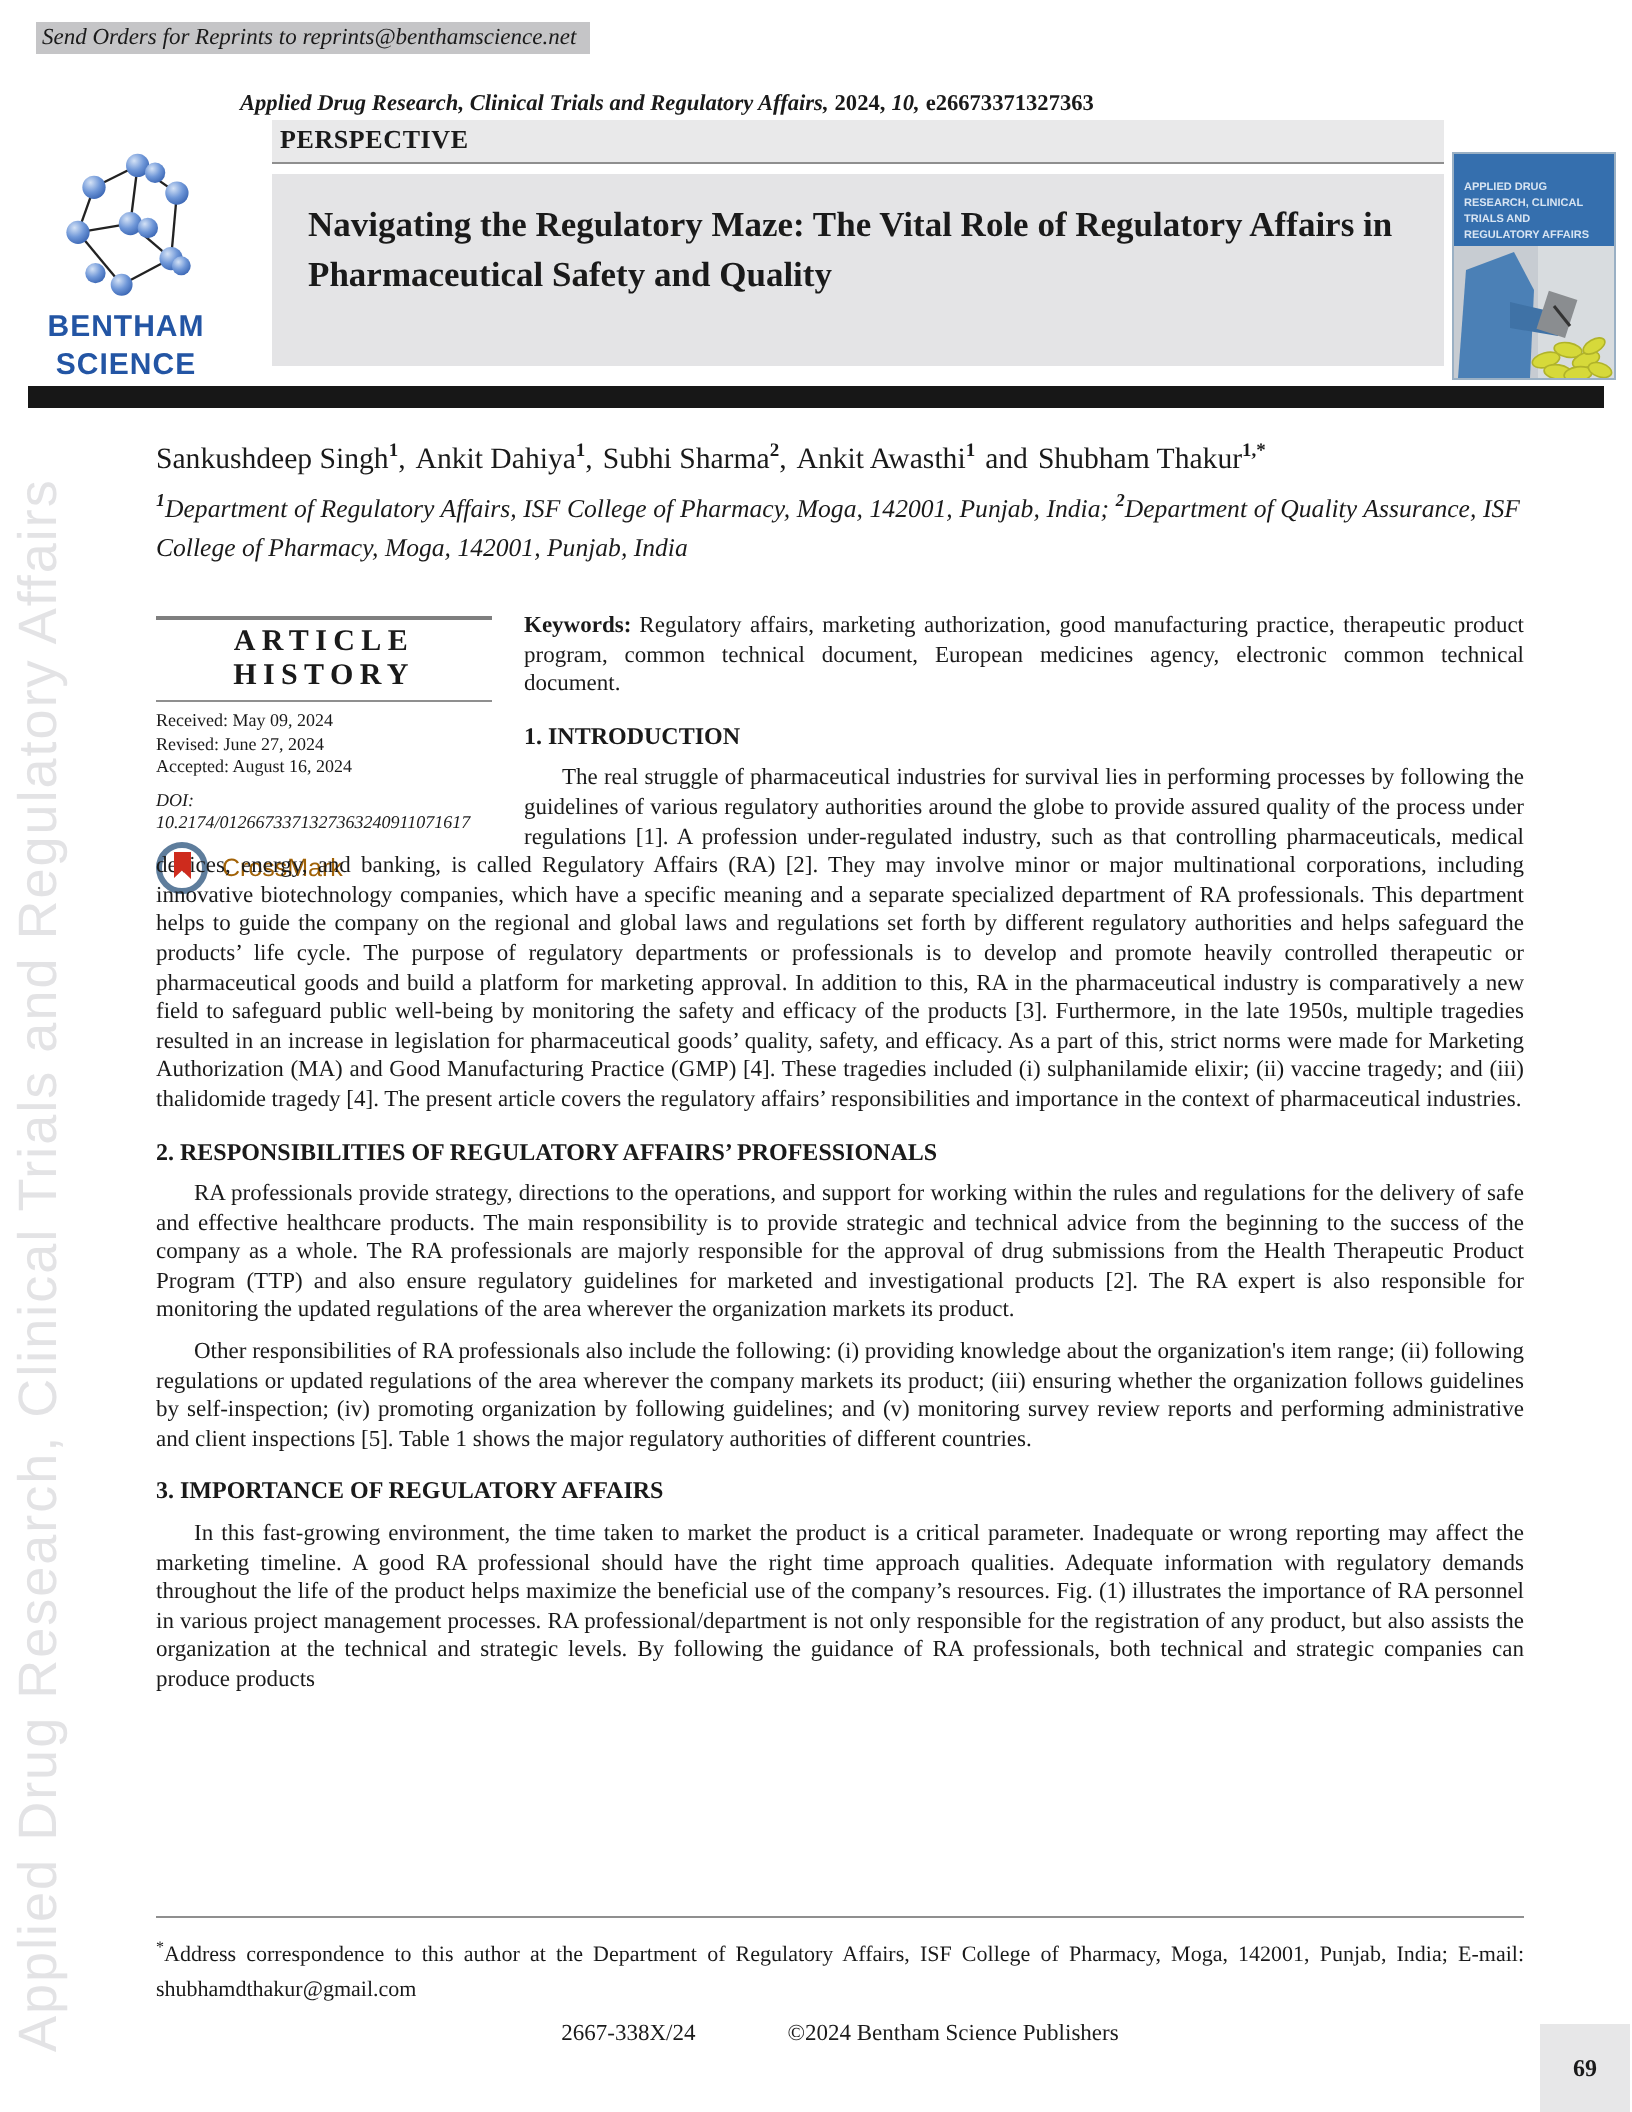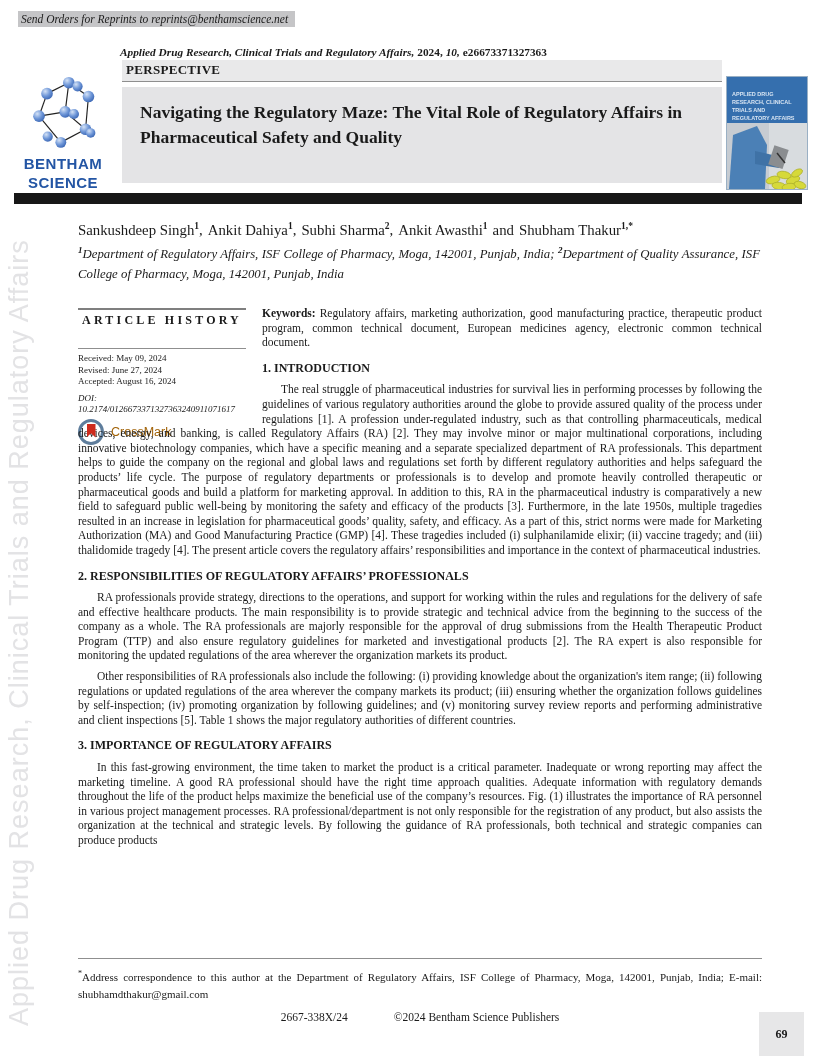--- a/index.html
+++ b/index.html
@@ -20,21 +20,21 @@
       font-size:11.3px;font-weight:bold;}
   .citation .bi{font-style:italic;}
   .citation span{margin-right:3px;}
 
   
   .header-row{position:absolute;left:10px;top:60px;width:798px;display:flex;align-items:flex-start;}
   .logo{width:106px;text-align:center;margin-top:14px;}
   .logo svg{display:block;margin:0 auto;}
   .logo-t1,.logo-t2{font-family:"Liberation Sans", sans-serif;font-weight:bold;
       color:#2355a4;font-size:15px;line-height:19px;letter-spacing:.5px;}
-  .head-center{flex:1;margin:0 4px 0 6px;}
+  .head-center{flex:1;margin:0 4px 0 20px;}
   .ptype{background:#e9e9ea;border-bottom:1px solid #8f8f8f;font-size:13px;
       font-weight:bold;padding:2px 4px 3px;letter-spacing:.3px;}
   .title-block{background:#e4e4e6;margin-top:5px;height:96px;padding:13px 18px 0;box-sizing:border-box;}
   .title-block h1{margin:0;font-size:17.5px;line-height:1.4;font-weight:bold;max-width:575px;}
   .cover{width:80px;margin-top:16px;border:1px solid #9ab0c4;}
   .cover-top{background:#356fae;height:46px;box-sizing:border-box;padding:14px 5px 2px;
       color:#d7e4f2;font-family:"Liberation Sans", sans-serif;font-size:5.5px;line-height:1.45;font-weight:bold;}
   .cover svg{display:block;}
 
   .black-bar{position:absolute;left:14px;top:193px;width:788px;height:11px;background:#171717;}
@@ -52,40 +52,40 @@
   .main{position:absolute;left:78px;top:306px;width:684px;font-size:11.5px;
       line-height:14.6px;text-align:justify;}
   .main p{margin:0 0 6px;}
   .main h2{font-size:12px;margin:11px 0 7px;text-align:left;}
   .ind{text-indent:19px;}
   .kw-label{margin-right:4px;}
 
   
   .hist{float:left;width:168px;height:100px;margin:2px 16px 4px 0;
       border-top:2px solid #7f7f7f;text-align:left;line-height:normal;}
-  .hist-h{font-size:12px;font-weight:bold;letter-spacing:3.2px;text-align:center;
-      padding:3px 0 20px;border-bottom:1px solid #8f8f8f;}
+  .hist-h{font-size:15px;font-weight:bold;letter-spacing:3.2px;text-align:center;
+      padding:3px 0 3px;border-bottom:1px solid #8f8f8f;}
   .hist-dates{margin-top:4px;font-size:9px;line-height:11.5px;}
   .doi{margin-top:5px;font-size:9px;line-height:11px;font-style:italic;}
   .crossmark{margin-top:4px;display:flex;align-items:center;}
   .cm-circle{width:20px;height:20px;border-radius:50%;border:3px solid #5e7d9c;
       background:#fff;display:inline-flex;align-items:flex-start;justify-content:center;}
   .cm-ribbon{width:9px;height:14px;margin-top:2px;background:#ce2b1d;
       clip-path:polygon(0 0,100% 0,100% 100%,50% 70%,0 100%);}
   .cm-label{margin-left:7px;font-family:"Liberation Sans", sans-serif;font-size:12.5px;color:#a16207;}
 
   
   .footnote{position:absolute;left:78px;top:958px;width:684px;border-top:1px solid #8f8f8f;
       padding-top:6px;font-size:11px;line-height:17px;text-align:justify;}
   .footnote sup{font-size:8px;}
 
   
   .footer{position:absolute;left:78px;top:1011px;width:684px;display:flex;
       justify-content:center;gap:46px;font-size:11.5px;font-weight:normal;}
-  .pagenum{position:absolute;right:12px;bottom:0;width:45px;height:44px;background:#e7e7e8;
+  .pagenum{position:absolute;right:1px;bottom:0;width:45px;height:44px;background:#e7e7e8;
       display:flex;align-items:center;justify-content:center;font-weight:bold;font-size:12px;}
 </style>
 </head>
 <body>
 
 <div class="page">
 
   <div class="side-title">Applied Drug Research, Clinical Trials and Regulatory Affairs</div>
 
   <div class="reprint">Send Orders for Reprints to reprints@benthamscience.net</div>

